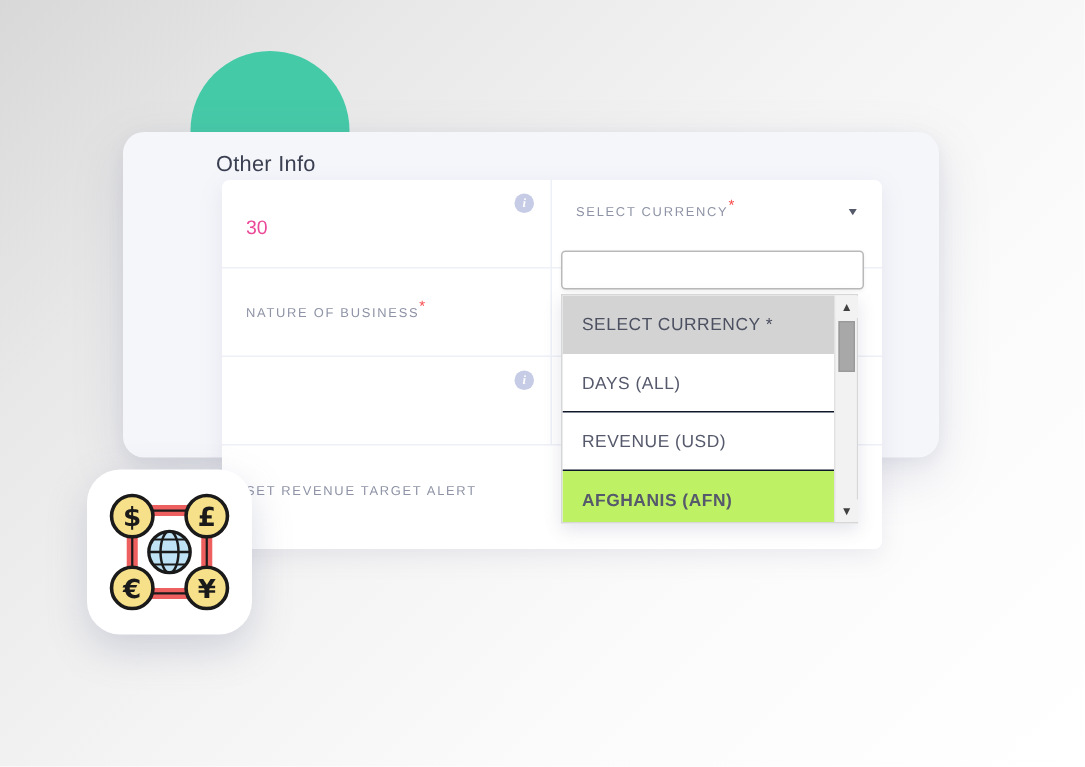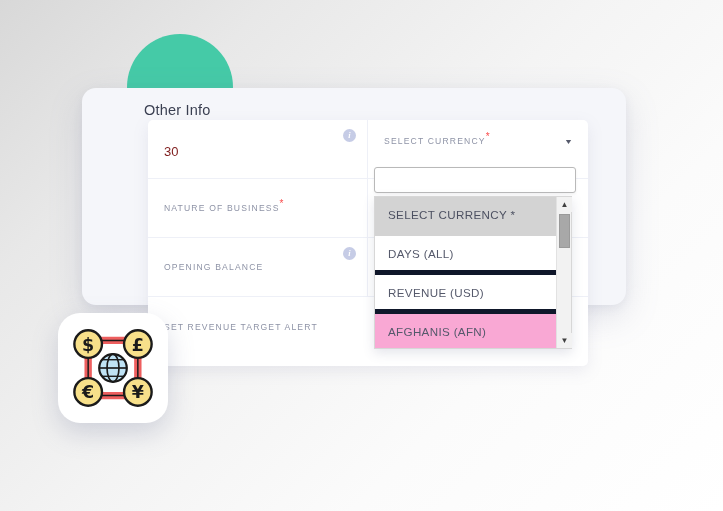--- a/index.html
+++ b/index.html
@@ -98,21 +98,21 @@
     white-space: nowrap;
   }
   .field-label .req {
     color: #fa4b4b;
     font-size: 10px;
     vertical-align: super;
     line-height: 0;
   }
   .field-value {
     font-size: 13px;
-    color: #7f1d1d;
+    color: #ec4899;
     margin-top: 5px;
   }
 
   
   .info-icon {
     position: absolute;
     right: 11px;
     top: 9px;
     width: 13px;
     height: 13px;
@@ -184,30 +184,31 @@
   }
 
   .dd-option {
     height: 39px;
     display: flex;
     align-items: center;
     padding: 0 13px;
     font-size: 11.6px;
     letter-spacing: 0.35px;
     color: #55596b;
-    border-bottom: 5px solid #0f172a;
+    border-bottom: 1px solid #0f172a;
     white-space: nowrap;
   }
   .dd-option.selected {
     background: #d3d3d3;
     color: #4c5061;
     border-bottom-color: #d3d3d3;
   }
   .dd-option.hovered {
-    background: #f9a8d4;
+    background: #bef264;
+    font-weight: bold;
   }
 
   
   #dd-scrollbar {
     width: 15px;
     height: 100%;
     background: #f2f2f2;
     border-left: 1px solid #e2e2e2;
     position: relative;
   }
@@ -278,21 +279,20 @@
     <div class="grid-row">
       <div class="grid-cell left">
         <div class="field-label"><span>NATURE OF BUSINESS</span><span class="req">*</span></div>
       </div>
       <div class="grid-cell right"></div>
     </div>
 
     <div class="grid-row">
       <div class="grid-cell left">
         <span class="info-icon">i</span>
-        <div class="field-label"><span>OPENING BALANCE</span></div>
       </div>
       <div class="grid-cell right"></div>
     </div>
 
     <div class="grid-row tall">
       <div class="grid-cell full">
         <div class="field-label">SET REVENUE TARGET ALERT</div>
       </div>
     </div>
 

